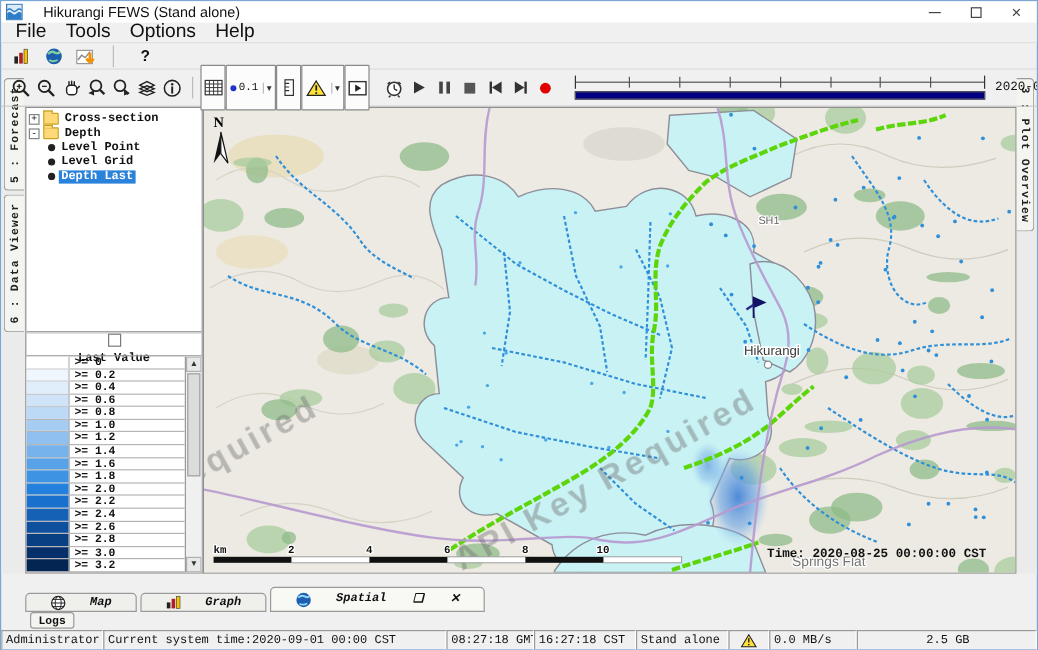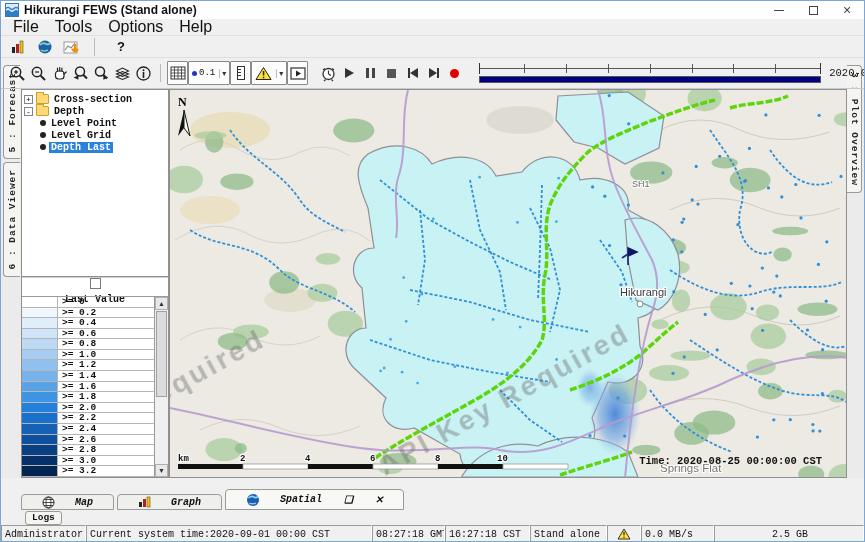--- a/index.html
+++ b/index.html
@@ -1,33 +1,33 @@
 <!DOCTYPE html>
 <html><head>
 <meta charset="utf-8">
 <style>
   * { box-sizing: border-box; margin: 0; padding: 0; }
   html,body { width:865px; height:542px; overflow:hidden; }
   body { font-family:"Liberation Sans",sans-serif; background:#f0f0f0; border:1px solid #7aa7d6; position:relative; font-size:11px; color:#111; }
 
   
   .titlebar { height:18px; background:#fff; display:flex; align-items:center; padding-left:4px; }
-  .title-text { font-size:12px; margin-left:5px;font-weight:bold; }
+  .title-text { font-size:12px; margin-left:17px; }
   .win-controls { margin-left:auto; display:flex; height:100%; }
   .win-btn { width:34px; display:flex; align-items:center; justify-content:center; color:#444; }
   .min-shape { width:10px; height:1px; background:#444; }
   .max-shape { width:9px; height:9px; border:1px solid #444; }
   .close-glyph { font-size:14px; line-height:10px; }
 
   
   .menubar { height:17px; background:#f0f0f0; display:flex; align-items:center; padding-left:4px; border-bottom:1px solid #e0e0e0; }
   .menu-item { padding:0 8px; font-size:16px; }
   .toolbar1 { height:22px; display:flex; align-items:center; gap:6px; padding-left:6px; border-bottom:1px solid #ddd; }
   .toolbar2 { height:31px; display:flex; align-items:center; padding-left:6px; border-bottom:1px solid #c9c9c9; position:relative; z-index:1; }
-  .tbtn { width:21px; height:24px; display:flex; align-items:center; justify-content:center; flex:0 0 auto; }
+  .tbtn { width:21px; height:38px; display:flex; align-items:center; justify-content:center; flex:0 0 auto; }
   .boxed { border:1px solid #8a8a8a; background:#fcfcfc; border-radius:1px; }
   .wide { width:auto; padding:0 3px; gap:2px; }
   .sep { width:1px; height:18px; background:#bbb; margin:0 6px; flex:0 0 auto; }
   .caret { font-size:8px; color:#333; margin-left:2px; border-left:1px solid #bbb; padding-left:2px; }
   .bluedot { width:5px; height:5px; border-radius:50%; background:#2233cc; }
   .boxval { font-family:"Liberation Mono",monospace; font-size:9px; }
   .help-glyph { font-size:13px; font-weight:bold; margin-left:10px; }
   .play-shape { width:0; height:0; border-left:9px solid #333; border-top:5px solid transparent; border-bottom:5px solid transparent; }
   .pause-shape { display:flex; gap:3px; } .pause-shape i { width:3px; height:10px; background:#444; }
   .stop-shape { width:9px; height:9px; background:#555; }

